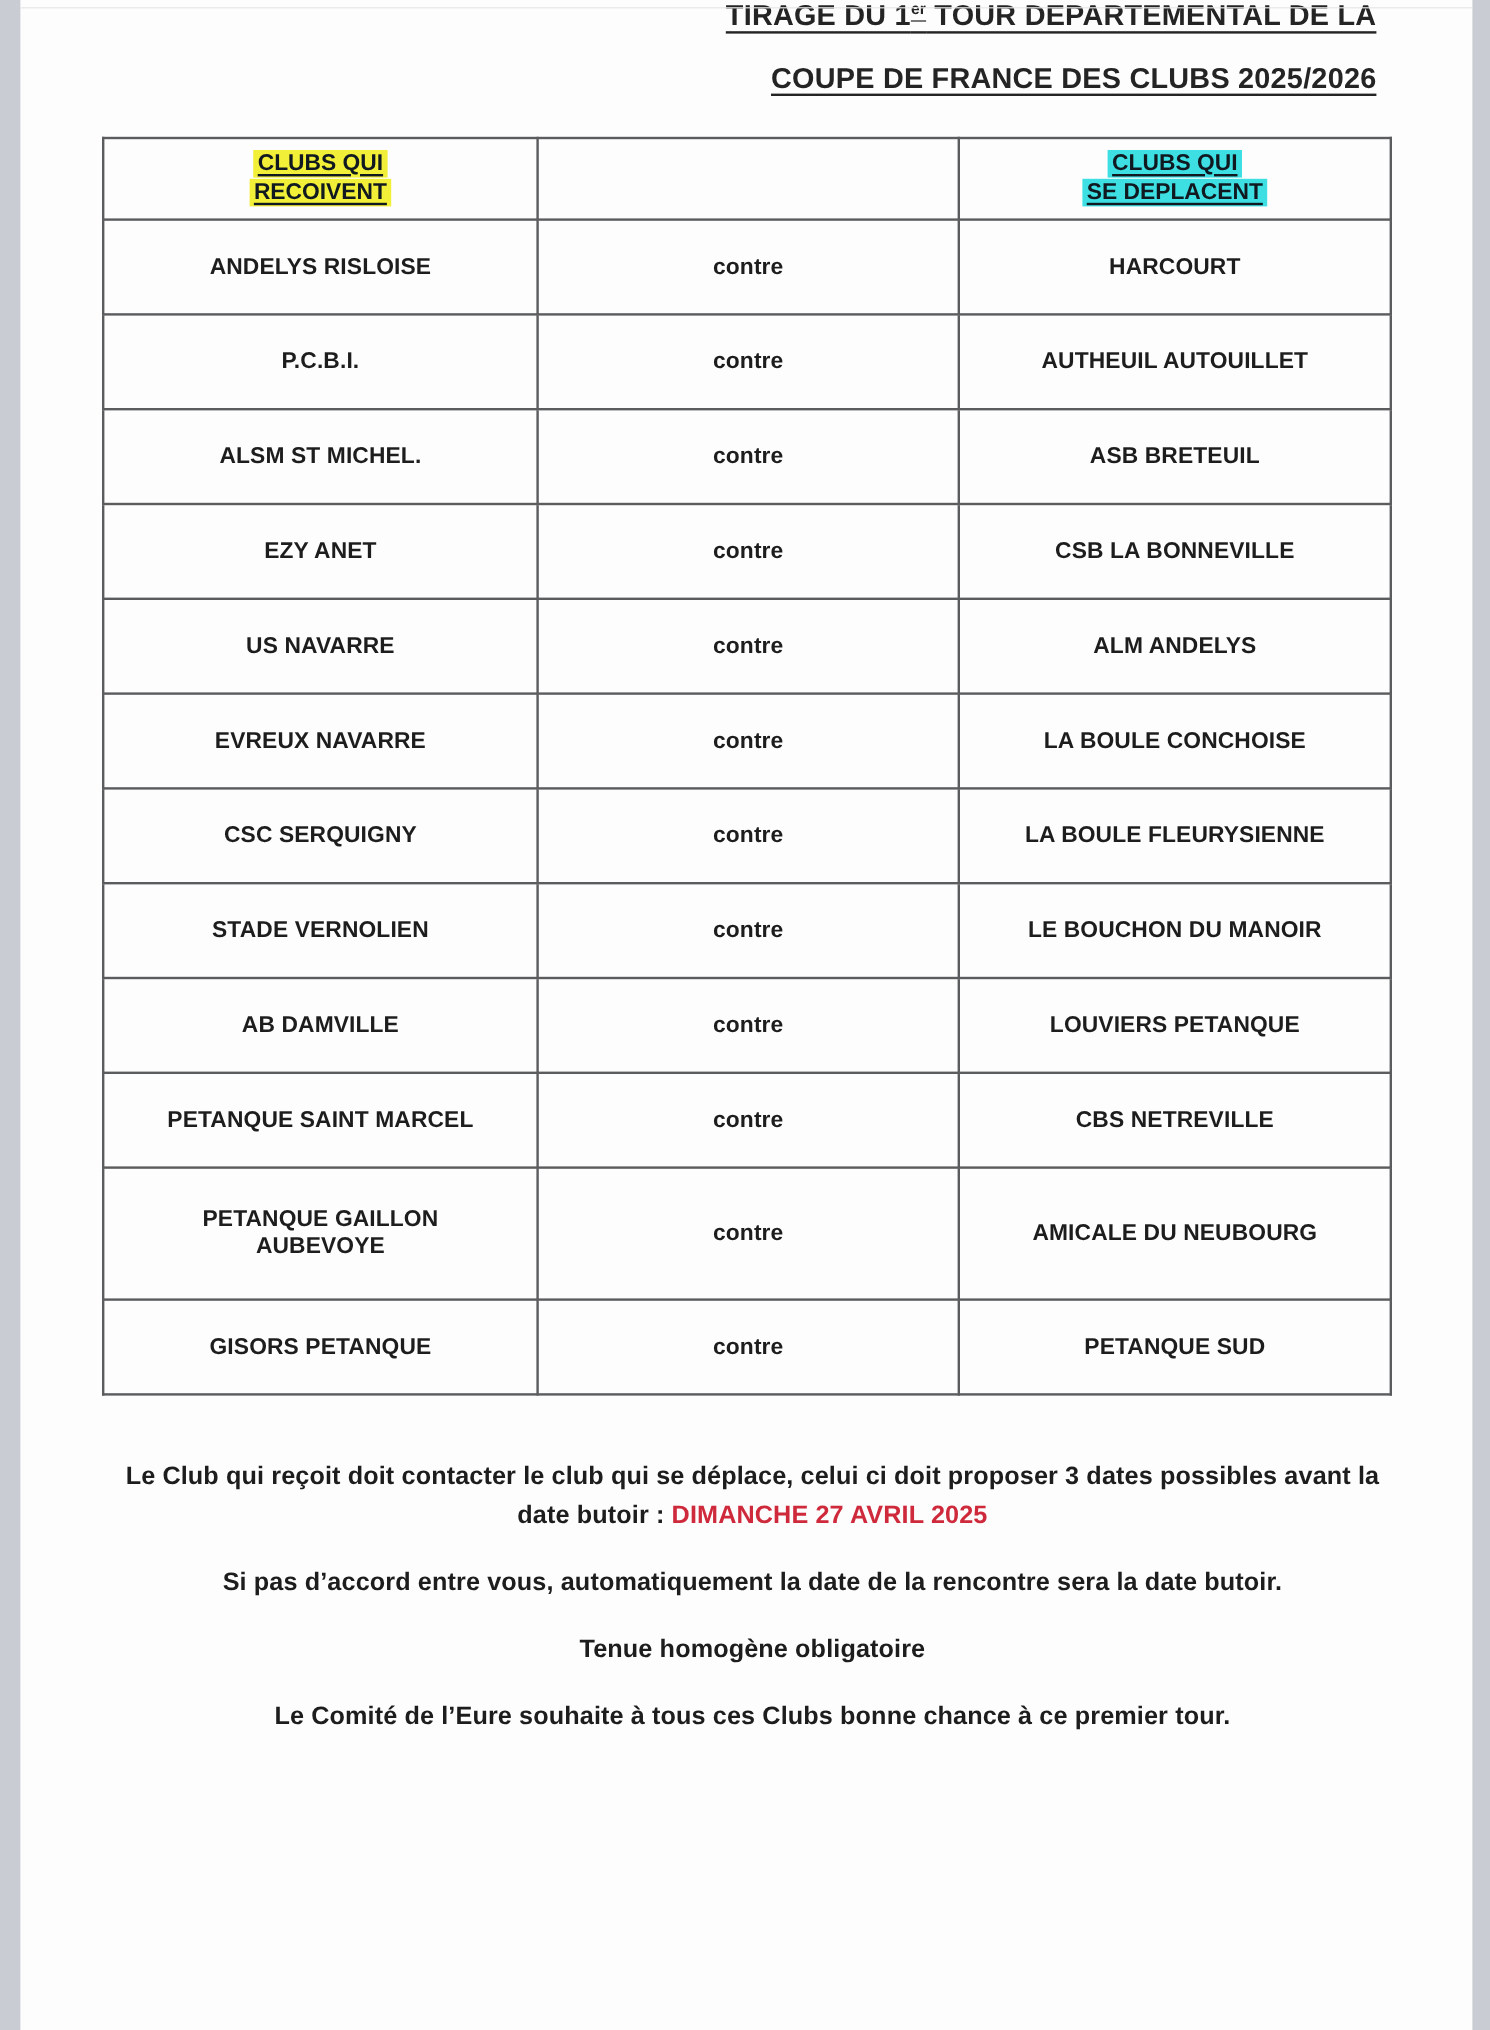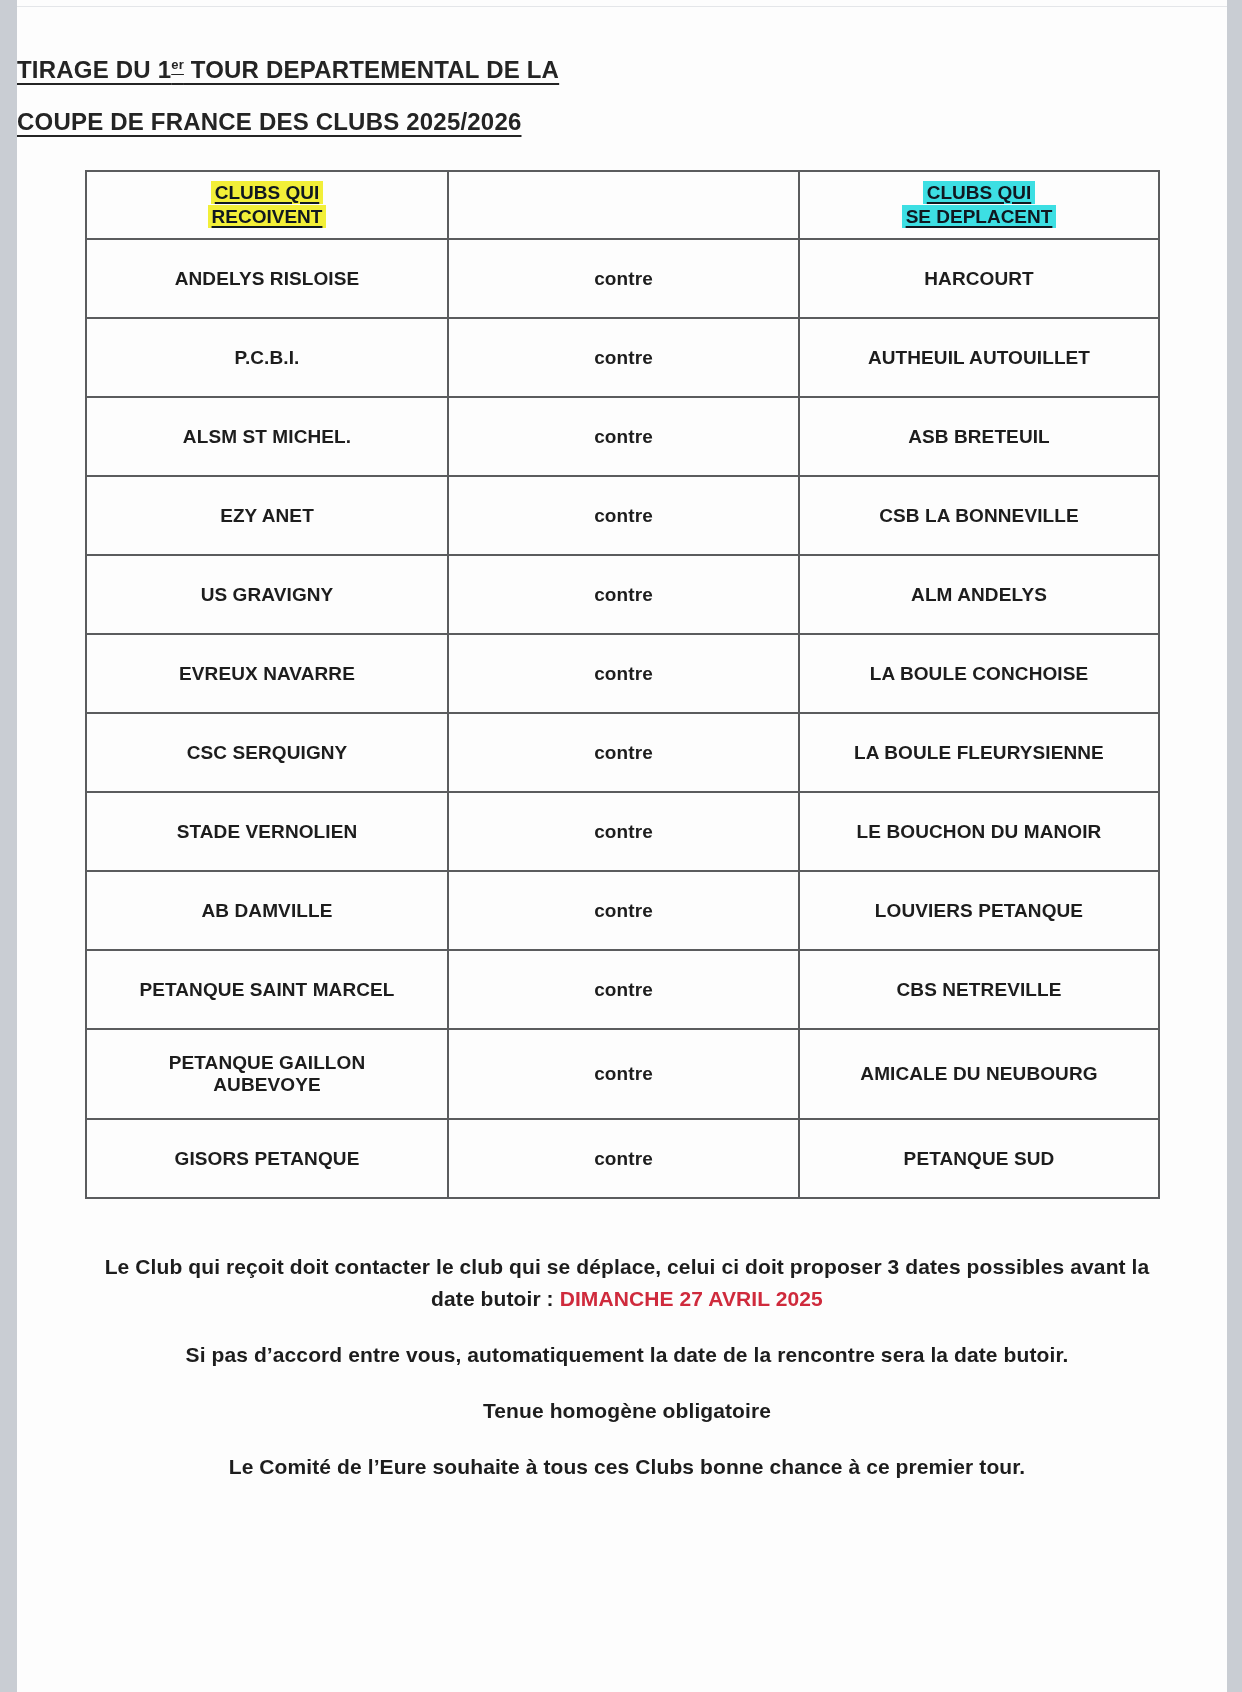--- a/index.html
+++ b/index.html
@@ -14,22 +14,21 @@
     position:absolute;left:17px;top:0;
     width:1210px;height:1692px;
     background:#fdfdfd;
     box-sizing:border-box;
   }
   .page-top-edge{
     position:absolute;left:0;top:6px;width:100%;height:1px;
     background:#e4e6e9;
   }
   .title-block{
-    margin-top:56px;
-    text-align:left;
+    text-align:right;
     margin-right:80px;
   }
   .title-line{
     font-weight:bold;
     font-size:24px;
     letter-spacing:.2px;
     color:#242424;
     text-decoration:underline;
     text-underline-offset:5px;
     text-decoration-thickness:2px;
@@ -125,21 +124,21 @@
       <td>ALSM ST MICHEL.</td>
       <td>contre</td>
       <td>ASB BRETEUIL</td>
     </tr>
     <tr class="match">
       <td>EZY ANET</td>
       <td>contre</td>
       <td>CSB LA BONNEVILLE</td>
     </tr>
     <tr class="match">
-      <td>US GRAVIGNY</td>
+      <td>US NAVARRE</td>
       <td>contre</td>
       <td>ALM ANDELYS</td>
     </tr>
     <tr class="match">
       <td>EVREUX NAVARRE</td>
       <td>contre</td>
       <td>LA BOULE CONCHOISE</td>
     </tr>
     <tr class="match">
       <td>CSC SERQUIGNY</td>
@@ -155,21 +154,21 @@
       <td>AB DAMVILLE</td>
       <td>contre</td>
       <td>LOUVIERS PETANQUE</td>
     </tr>
     <tr class="match">
       <td>PETANQUE SAINT MARCEL</td>
       <td>contre</td>
       <td>CBS NETREVILLE</td>
     </tr>
     <tr class="match">
-      <td style="height:90px;padding-left:38px;padding-right:38px;">PETANQUE GAILLON AUBEVOYE</td>
+      <td style="height:110px;padding-left:38px;padding-right:38px;">PETANQUE GAILLON AUBEVOYE</td>
       <td>contre</td>
       <td>AMICALE DU NEUBOURG</td>
     </tr>
     <tr class="match">
       <td>GISORS PETANQUE</td>
       <td>contre</td>
       <td>PETANQUE SUD</td>
     </tr>
   </tbody>
     </table>

